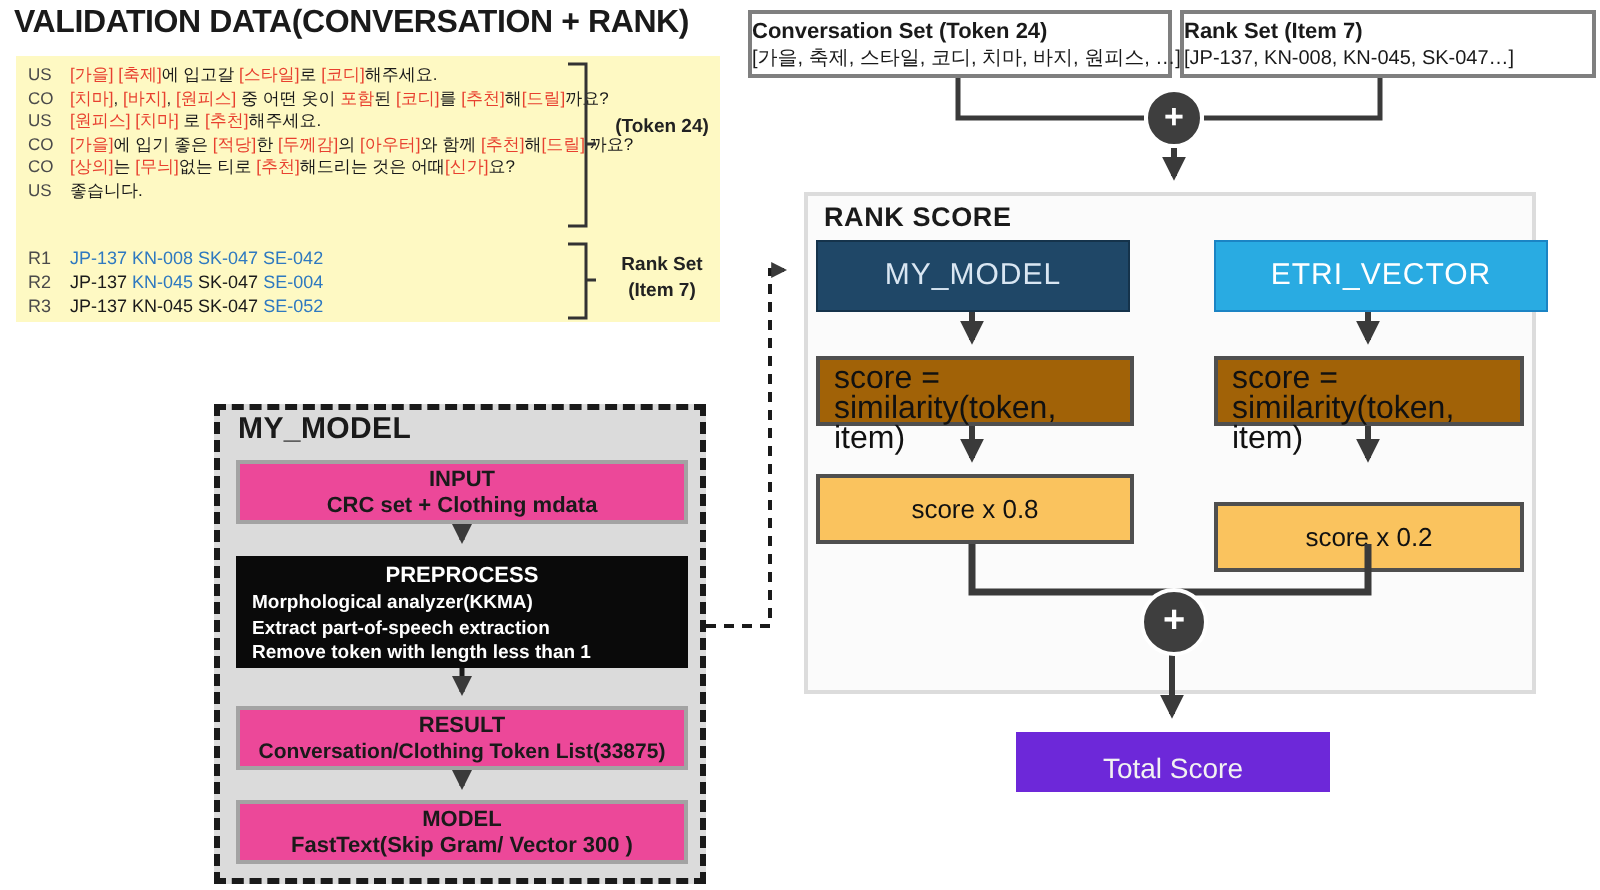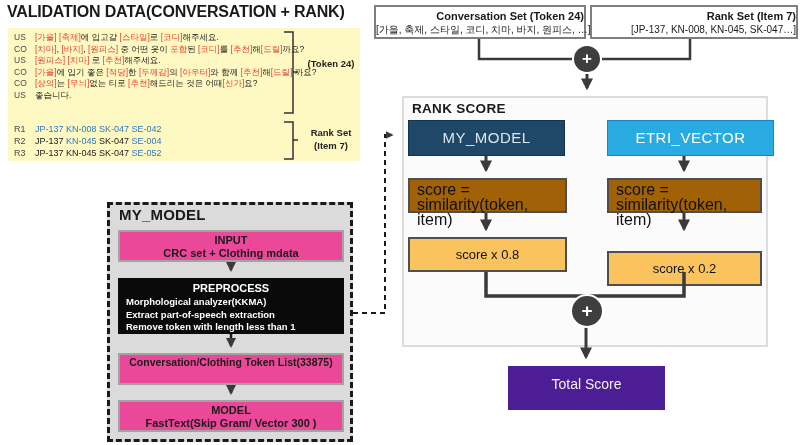--- a/index.html
+++ b/index.html
@@ -19,21 +19,21 @@
   .rank-row{height:12px;line-height:12px;font-size:9px;}
   .speaker{display:inline-block;width:21px;color:#4a4a4a;}
   .seg-r{color:#e8402f;}
   .seg-k{color:#1a1a1a;}
   .seg-b{color:#2e79c0;}
   .bracket-label{z-index:2;text-align:center;font-weight:bold;font-size:9.5px;line-height:1.35;color:#222;}
   #conv-label{left:296px;top:58px;width:70px;}
   #rank-label{left:296px;top:127px;width:70px;}
 
   
-  .token-box{background:#fff;border:2px solid #7f7f7f;text-align:right;z-index:2;padding-top:2px;box-sizing:border-box;}
+  .token-box{background:#fff;border:2px solid #7f7f7f;text-align:left;z-index:2;padding-top:2px;box-sizing:border-box;}
   #conv-set-box{left:374px;top:5px;width:212px;height:34px;}
   #rank-set-box{left:590px;top:5px;width:208px;height:34px;}
   .token-box .t1{font-size:11px;font-weight:bold;line-height:14px;}
   .token-box .t2{font-size:10px;line-height:13px;white-space:nowrap;}
 
   
   .plus-circle{width:26px;height:26px;border-radius:50%;background:#3e3e3e;color:#fff;
     text-align:center;line-height:26px;font-size:17px;font-weight:bold;z-index:6;border:2px solid #fff;box-sizing:content-box;}
   #plus-top{left:572px;top:44px;}
   #plus-bottom{left:570px;top:294px;width:30px;height:30px;line-height:30px;font-size:19px;}
@@ -47,21 +47,21 @@
   #etri-vector-box{left:607px;top:120px;width:167px;height:36px;background:#29abe2;border:1px solid #1b84c4;
     color:#ffffff;font-size:15px;line-height:34px;letter-spacing:0.5px;}
   .score-box{background:#a16207;border:2px solid #4f4f4f;z-index:2;font-size:16px;line-height:15px;
     padding:2px 0 0 7px;box-sizing:border-box;color:#111;}
   #score-left{left:408px;top:178px;width:159px;height:35px;}
   #score-right{left:607px;top:178px;width:155px;height:35px;}
   .weight-box{background:#fac35e;border:2px solid #4f4f4f;z-index:2;text-align:center;font-size:13px;
     box-sizing:border-box;color:#111;line-height:31px;}
   #weight-left{left:408px;top:237px;width:159px;height:35px;}
   #weight-right{left:607px;top:251px;width:155px;height:35px;}
-  .total-box{left:508px;top:366px;width:157px;height:44px;background:#4c1d95;color:#f2f2f2;
+  .total-box{left:508px;top:366px;width:157px;height:30px;background:#6d28d9;color:#f2f2f2;
     text-align:center;font-size:14px;line-height:36px;z-index:2;}
 
   
   .flow-container{left:107px;top:202px;width:246px;height:240px;background:#dbdbdb;
     border:3px dashed #1a1a1a;z-index:1;box-sizing:border-box;}
   .flow-title{left:119px;top:206px;font-size:15px;font-weight:bold;letter-spacing:0.2px;z-index:2;}
   .flow-box{left:118px;width:226px;background:#ec4899;border:2px solid #a3a3a3;z-index:2;text-align:center;
     box-sizing:border-box;padding-top:1px;}
   .flow-box .h{font-size:11px;font-weight:bold;line-height:14px;}
   .flow-box .b{font-size:11px;font-weight:bold;line-height:13px;white-space:nowrap;}
@@ -146,20 +146,21 @@
 </div>
 <div class="abs flow-box" id="preprocess-box">
   <div class="h">PREPROCESS</div>
   <div id="preprocess-lines">
       <div>Morphological analyzer(KKMA)</div>
       <div>Extract part-of-speech extraction</div>
       <div>Remove token with length less than 1</div>
     </div>
 </div>
 <div class="abs flow-box" id="result-box">
+  <div class="h">RESULT</div>
   <div class="b">Conversation/Clothing Token List(33875)</div>
 </div>
 <div class="abs flow-box" id="model-box">
   <div class="h">MODEL</div>
   <div class="b">FastText(Skip Gram/ Vector 300 )</div>
 </div>
 
 <svg id="wires" viewBox="0 0 800 445">
   <defs>
     <marker id="ah" viewBox="0 0 4 4" markerWidth="4" markerHeight="4" refX="3.2" refY="2" orient="auto">

